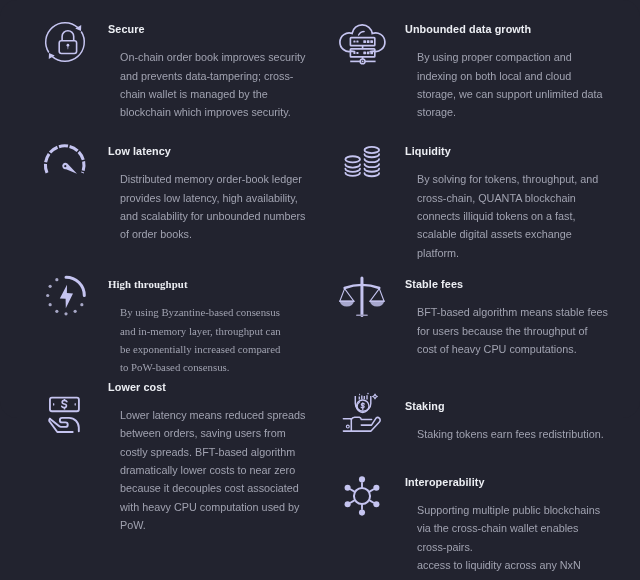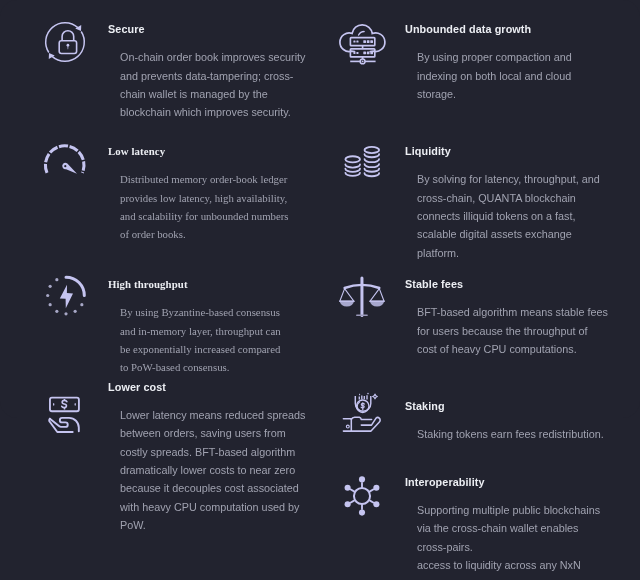--- a/index.html
+++ b/index.html
@@ -88,33 +88,34 @@
         </g>
         <circle cx="24.6" cy="39.4" r="2.4" fill="#22232f" stroke="#c5c4f0" stroke-width="1.5"></circle>
         <circle cx="24.6" cy="39.4" r="0.95" fill="#c5c4f0"></circle>
       </svg>
     </div>
     <div class="ftext" style="left:405px;top:23.2px;">
       <div class="ftitle">Unbounded data growth</div>
       <div class="fdesc">
           <span>By using proper compaction and</span>
           <span>indexing on both local and cloud</span>
+          <span>storage, we can support unlimited data</span>
           <span>storage.</span>
         </div>
     </div>
   </div>
   <div class="feature">
     <div class="icon-wrap" style="left:43.2px;top:144.0px;">
       <svg width="44" height="33" viewBox="0 0 44 33">
         <path d="M4.01 28.84 A19.3 19.3 0 1 1 39.39 28.84" fill="none" stroke="#c5c4f0" stroke-width="3.05" stroke-linecap="butt" stroke-dasharray="9.20 1.55"></path>
         <path d="M19.9 20.0 a3.3 3.3 0 0 1 4.45 -0.5 L34.0 29.7 L23.1 25.2 a3.3 3.3 0 0 1 -3.2 -5.2 Z" fill="#c5c4f0"></path>
         <circle cx="22.3" cy="22.15" r="1.1" fill="#22232f"></circle>
       </svg>
     </div>
-    <div class="ftext" style="left:108px;top:145.3px;font-family:Liberation Serif, serif;">
+    <div class="ftext" style="left:108px;top:145.3px;">
       <div class="ftitle">Low latency</div>
       <div class="fdesc">
           <span>Distributed memory order-book ledger</span>
           <span>provides low latency, high availability,</span>
           <span>and scalability for unbounded numbers</span>
           <span>of order books.</span>
         </div>
     </div>
   </div>
   <div class="feature">
@@ -128,21 +129,21 @@
         <path d="M20.50 8.20 a7.3 3.1 0 0 0 14.60 0" fill="none" stroke="#c5c4f0" stroke-width="1.85" stroke-linecap="round"></path>
         <path d="M20.50 13.10 a7.3 3.1 0 0 0 14.60 0" fill="none" stroke="#c5c4f0" stroke-width="1.85" stroke-linecap="round"></path>
         <path d="M20.50 18.10 a7.3 3.1 0 0 0 14.60 0" fill="none" stroke="#c5c4f0" stroke-width="1.85" stroke-linecap="round"></path>
         <path d="M20.50 22.70 a7.3 3.1 0 0 0 14.60 0" fill="none" stroke="#c5c4f0" stroke-width="1.85" stroke-linecap="round"></path>
         <path d="M20.50 27.20 a7.3 3.1 0 0 0 14.60 0" fill="none" stroke="#c5c4f0" stroke-width="1.85" stroke-linecap="round"></path>
       </svg>
     </div>
     <div class="ftext" style="left:405px;top:145.3px;">
       <div class="ftitle">Liquidity</div>
       <div class="fdesc">
-          <span>By solving for latency, throughput, and</span>
+          <span>By solving for tokens, throughput, and</span>
           <span>cross-chain, QUANTA blockchain</span>
           <span>connects illiquid tokens on a fast,</span>
           <span>scalable digital assets exchange</span>
           <span>platform.</span>
         </div>
     </div>
   </div>
   <div class="feature">
     <div class="icon-wrap" style="left:46px;top:276px;">
       <svg width="42" height="42" viewBox="-1 0 42 42">

